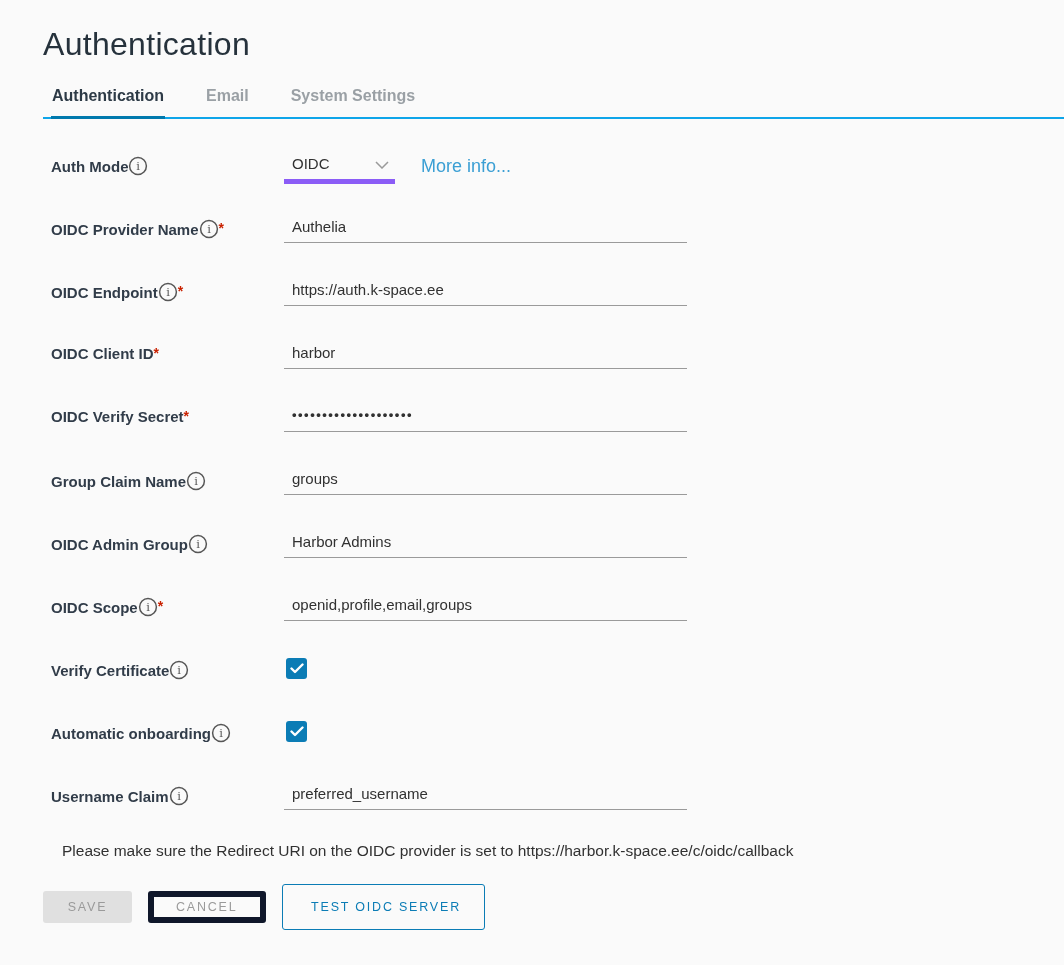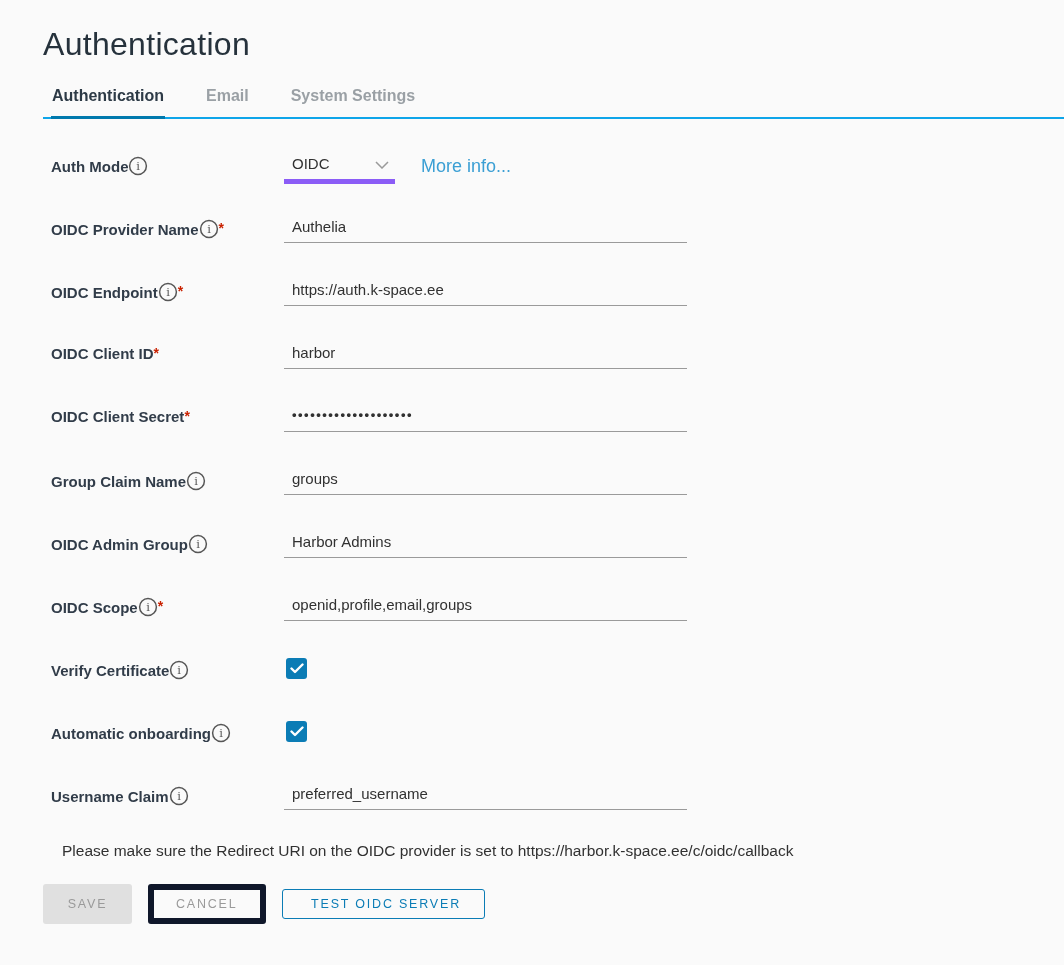--- a/index.html
+++ b/index.html
@@ -129,21 +129,21 @@
     display: flex;
     align-items: center;
     gap: 16px;
   }
   .btn {
     font-family: "Liberation Sans", sans-serif;
     font-size: 12.5px;
     font-weight: 500;
     letter-spacing: 1.8px;
     border-radius: 3px;
-    height: 40px;
+    height: 32px;
     padding: 0 22px;
     cursor: pointer;
     text-transform: uppercase;
   }
   .btn-save {
     background: #e0e0e0;
     border: none;
     color: #9a9a9a;
     min-width: 89px;
     cursor: default;
@@ -153,21 +153,21 @@
     border: 6px solid #0f172a;
     color: #9a9a9a;
     min-width: 104px;
     cursor: default;
   }
   .btn-test {
     background: transparent;
     border: 1px solid #0b7cb5;
     color: #0b7cb5;
     min-width: 203px;
-    height: 30px;
+    height: 46px;
     padding-left: 28px;
   }
 </style>
 </head>
 <body>
 
 <div class="page">
   <h1 class="page-title">Authentication</h1>
 
   <nav class="tabs">
@@ -231,21 +231,21 @@
         <div class="lbl-col">
           <span class="field-label">OIDC Client ID</span>
           <span class="req">*</span>
         </div>
         <div class="ctl-col">
           <div class="text-input">harbor</div>
         </div>
       </div>
       <div class="row">
         <div class="lbl-col">
-          <span class="field-label">OIDC Client Secret</span>
+          <span class="field-label">OIDC Verify Secret</span>
           <span class="req">*</span>
         </div>
         <div class="ctl-col">
           <div class="text-input password-value">••••••••••••••••••••</div>
         </div>
       </div>
       <div class="row">
         <div class="lbl-col">
           <span class="field-label">Group Claim Name</span>
           <span class="info-icon">

